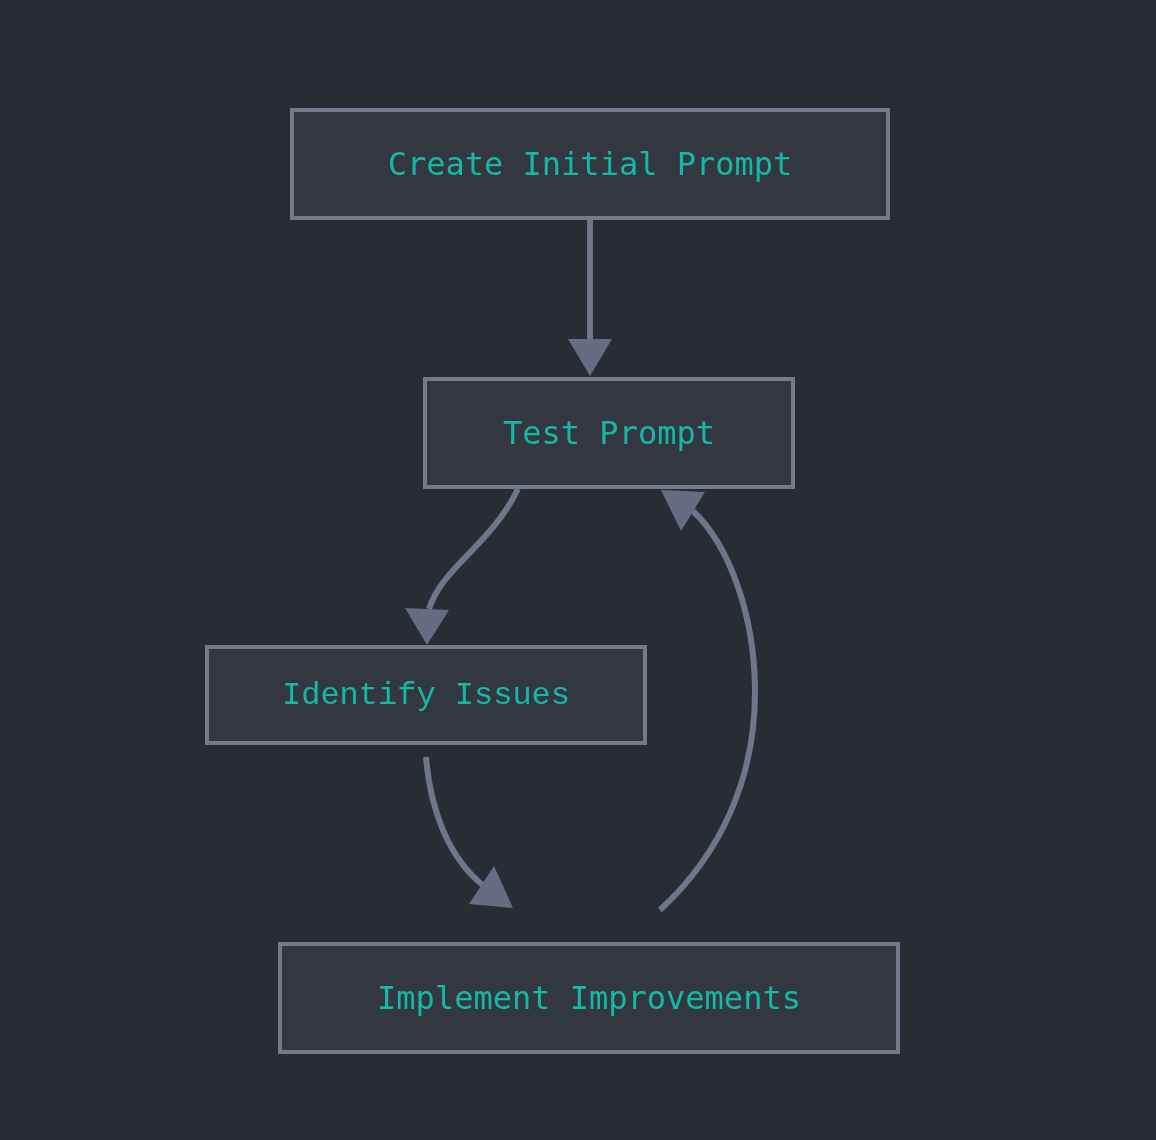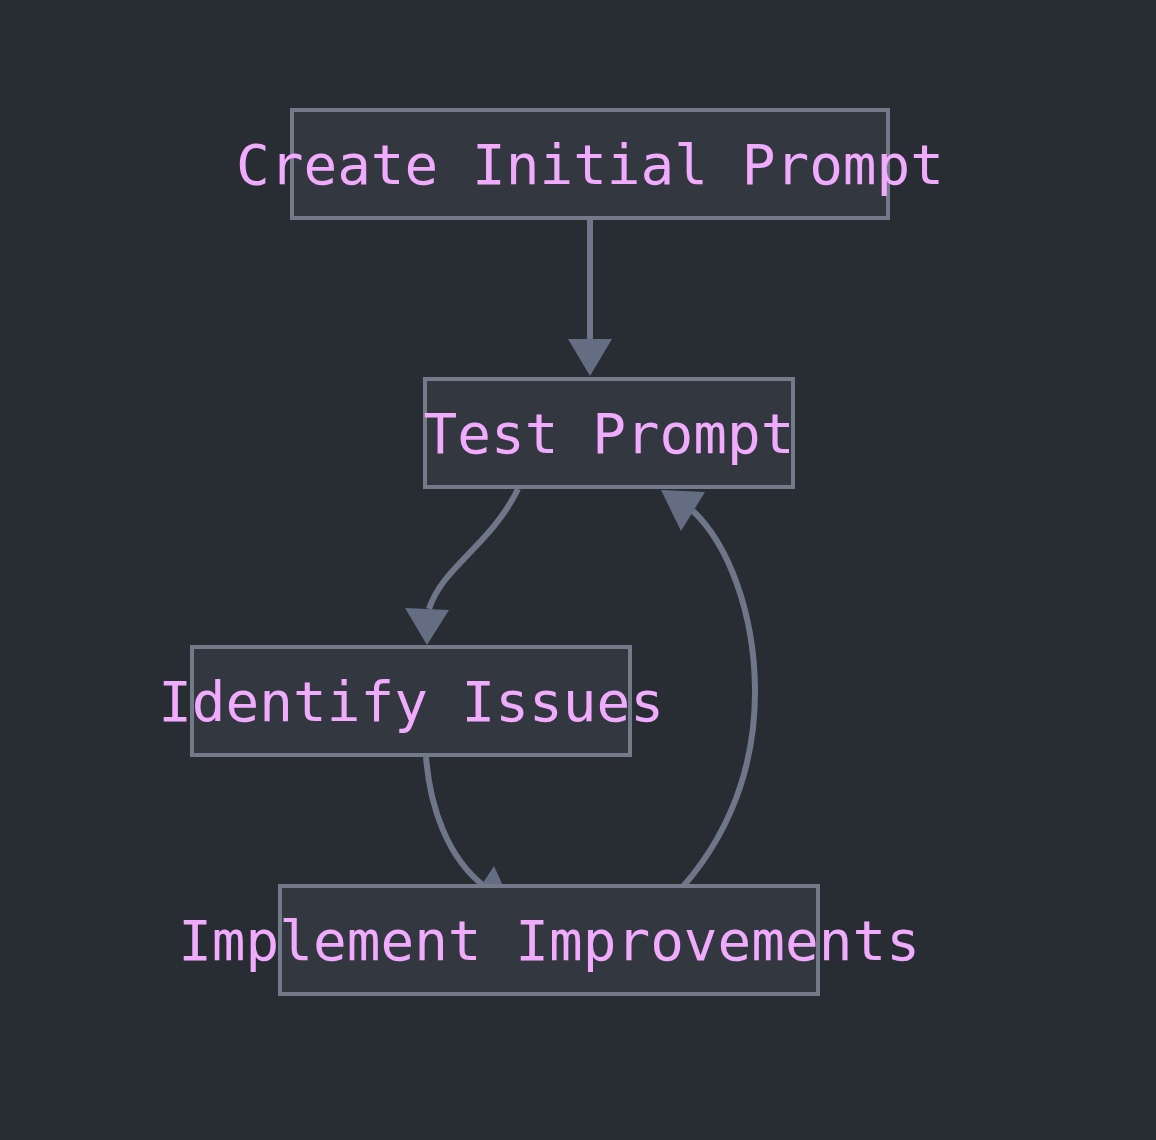--- a/index.html
+++ b/index.html
@@ -29,30 +29,30 @@
   .node {
     position: absolute;
     box-sizing: border-box;
     background: #33373f;
     border: 4px solid #737b8b;
     display: flex;
     align-items: center;
     justify-content: center;
   }
   .node-label {
-    color: #f0abfc;
-    font-size: 56px;
+    color: #14b8a6;
+    font-size: 32px;
     white-space: nowrap;
     letter-spacing: 0px;
     text-align: right;
   }
   .node-create    { left: 290px; top: 108px;  width: 600px; height: 112px; }
   .node-test      { left: 423px; top: 377px;  width: 372px; height: 112px; }
-  .node-identify  { left: 190px; top: 645px;  width: 442px; height: 112px; }
-  .node-implement { left: 278px; top: 884px;  width: 542px; height: 112px; }
+  .node-identify  { left: 205px; top: 645px;  width: 442px; height: 100px; font-family: Liberation Mono, monospace; }
+  .node-implement { left: 278px; top: 942px;  width: 622px; height: 112px; }
 </style>
 </head>
 <body>
 
 <div class="canvas">
 
   <svg class="edge-layer" width="1156" height="1140" viewBox="0 0 1156 1140" xmlns="http://www.w3.org/2000/svg">
 
     <g>
       <path class="edge-line" d="M590,220 L590,341" stroke="#6e7689"></path>

